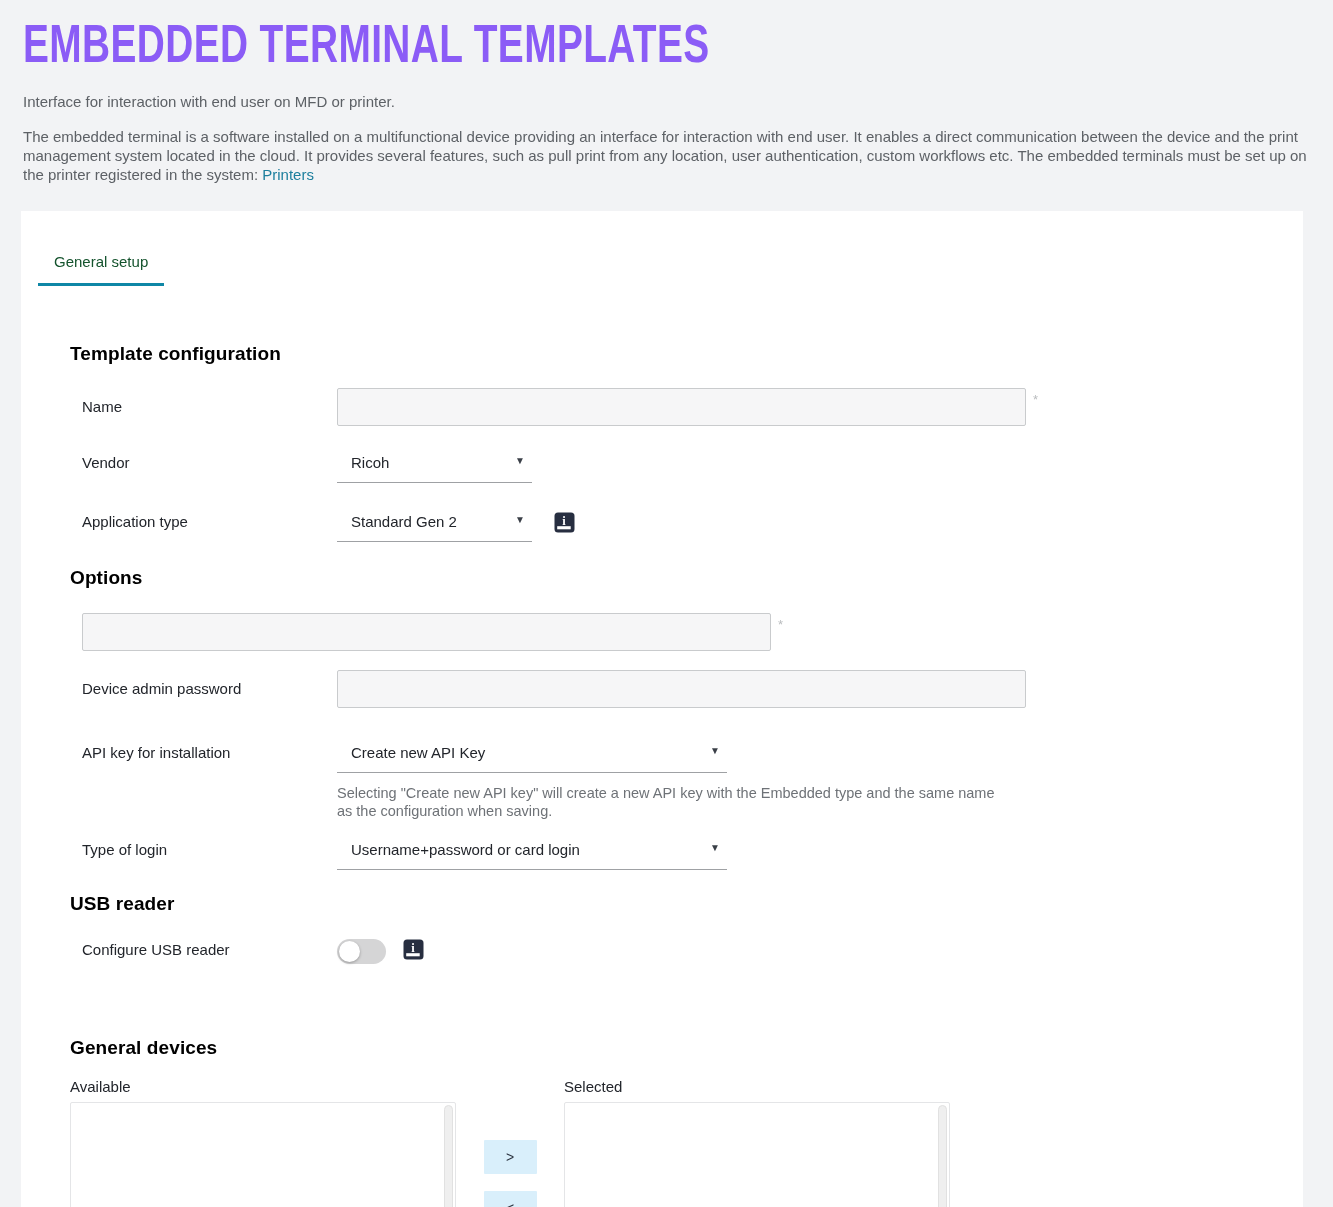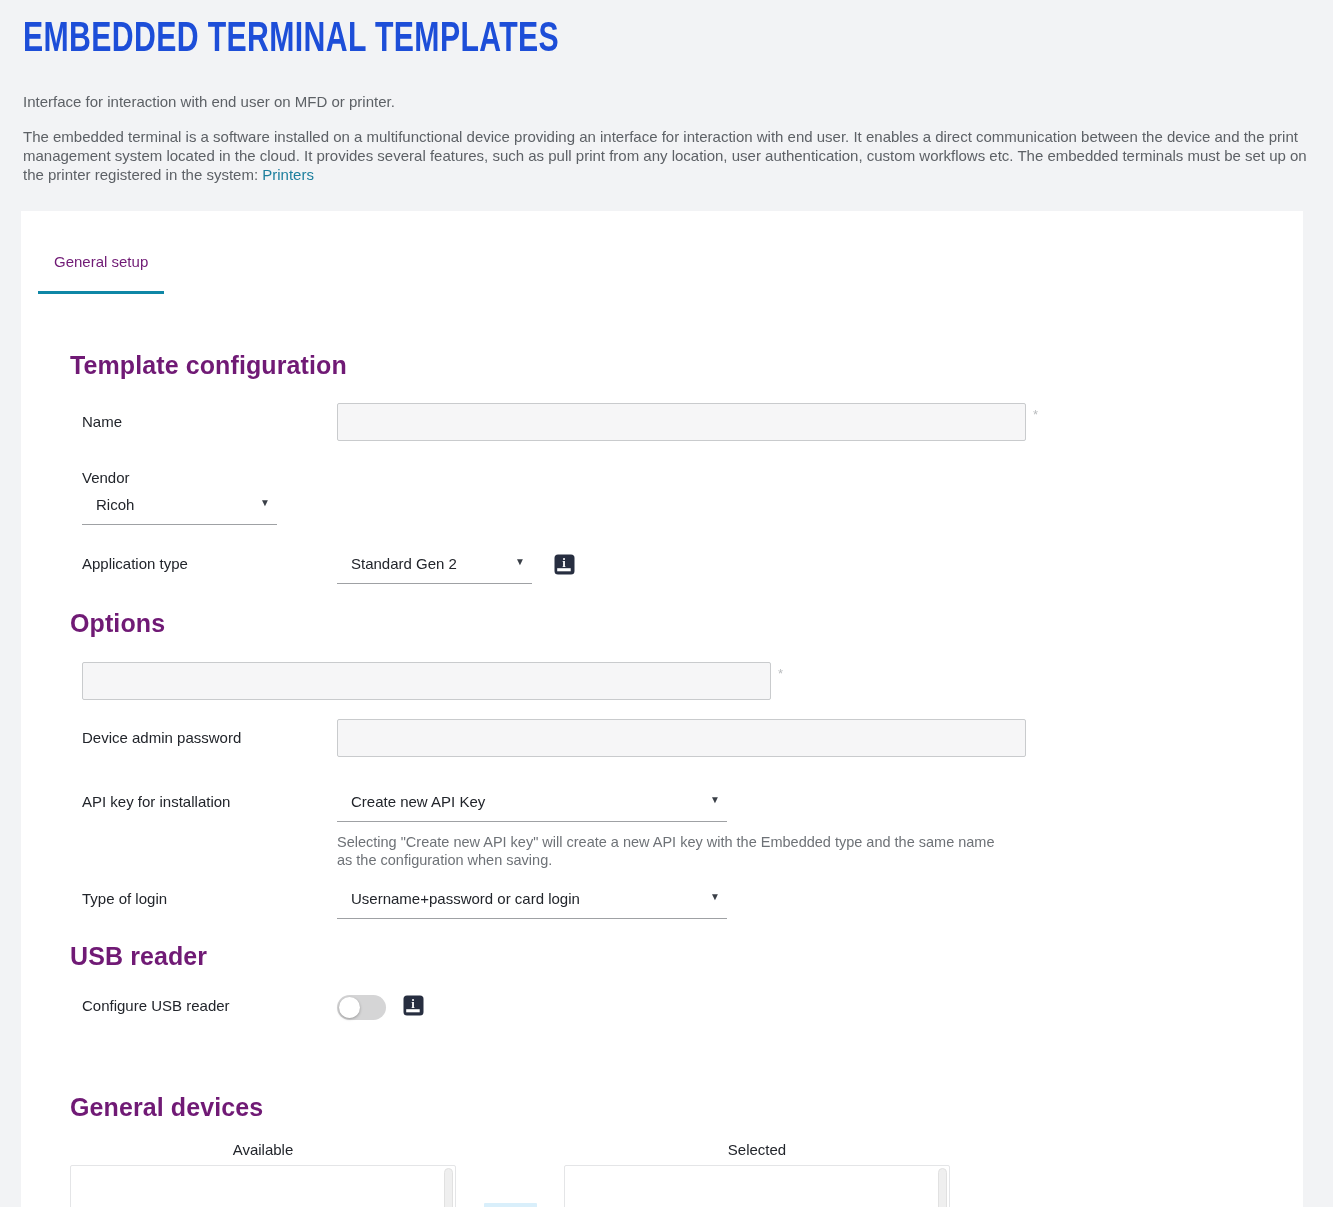--- a/index.html
+++ b/index.html
@@ -8,23 +8,23 @@
     width: 1333px; height: 1207px;
     overflow: hidden;
     background: #f2f3f5;
     font-family: "Liberation Sans", sans-serif;
     color: #22252b;
   }
   
   .page-header { padding: 13px 24px 0 23px; }
   .page-title {
     margin: 0;
-    font-size: 42px;
+    font-size: 54px;
     font-weight: bold;
-    color: #1d4ed8;
+    color: #8b5cf6;
     line-height: 1.12;
     height: 48px;
   }
   .page-title .condense {
     display: inline-block;
     transform: scaleX(0.72);
     transform-origin: left center;
     white-space: nowrap;
     letter-spacing: 0.5px;
   }
@@ -44,34 +44,34 @@
 
   
   .card {
     margin: 27px 30px 0 21px;
     background: #ffffff;
     min-height: 1200px;
   }
   .tabs-row { padding: 42px 0 0 17px; }
   .tab {
     display: inline-block;
-    padding: 0 16px 21px 16px;
-    font-size: 15px;
-    color: #701a75;
+    padding: 0 16px 13px 16px;
+    font-size: 15px;
+    color: #14532d;
     border-bottom: 3px solid #0f87a6;
     cursor: pointer;
   }
 
   .content { padding: 0 0 0 49px; }
 
   .section-heading {
-    font-size: 25px;
+    font-size: 19px;
     font-weight: bold;
     letter-spacing: 0.1px;
-    color: #701a75;
+    color: #000000;
     margin: 0 0 23px 0;
   }
   .sh-first { padding-top: 57px; }
   .sh-options { padding-top: 25px; margin-bottom: 24px; }
   .sh-usb { padding-top: 23px; margin-bottom: 20px; }
   .sh-mapped { padding-top: 73px; margin-bottom: 19px; }
 
   
   .form-row { display: flex; align-items: flex-start; margin: 0 0 18px 12px; }
   .form-label {
@@ -143,21 +143,20 @@
     width: 21px; height: 21px;
     border-radius: 50%;
     background: #ffffff;
     box-shadow: 0 1px 3px rgba(0,0,0,0.3);
   }
 
   
   .dual-list { display: flex; }
   .list-col { width: 386px; }
   .list-header {
-    text-align: center;
     font-size: 15px;
     color: #22252b;
     margin-bottom: 7px;
   }
   .listbox {
     height: 250px;
     background: #ffffff;
     border: 1px solid #e4e5e7;
     border-radius: 2px;
     position: relative;
@@ -212,21 +211,21 @@
     <h2 class="section-heading sh-first">Template configuration</h2>
 
     <div class="form-row">
       <div class="form-label">Name</div>
       <div class="field-area">
         <input class="text-input" type="text" value="" style="">
         <span class="required-marker">*</span>
       </div>
     </div>
 
-    <div class="form-row" style="margin-bottom:20px;flex-direction:column;">
+    <div class="form-row" style="margin-bottom:20px;">
       <div class="form-label">Vendor</div>
       <div class="field-area">
         <div class="select-control select-narrow">
           <span>Ricoh</span>
           <span class="select-caret">▼</span>
         </div>
       </div>
     </div>
 
     <div class="form-row" style="margin-bottom:0;">

